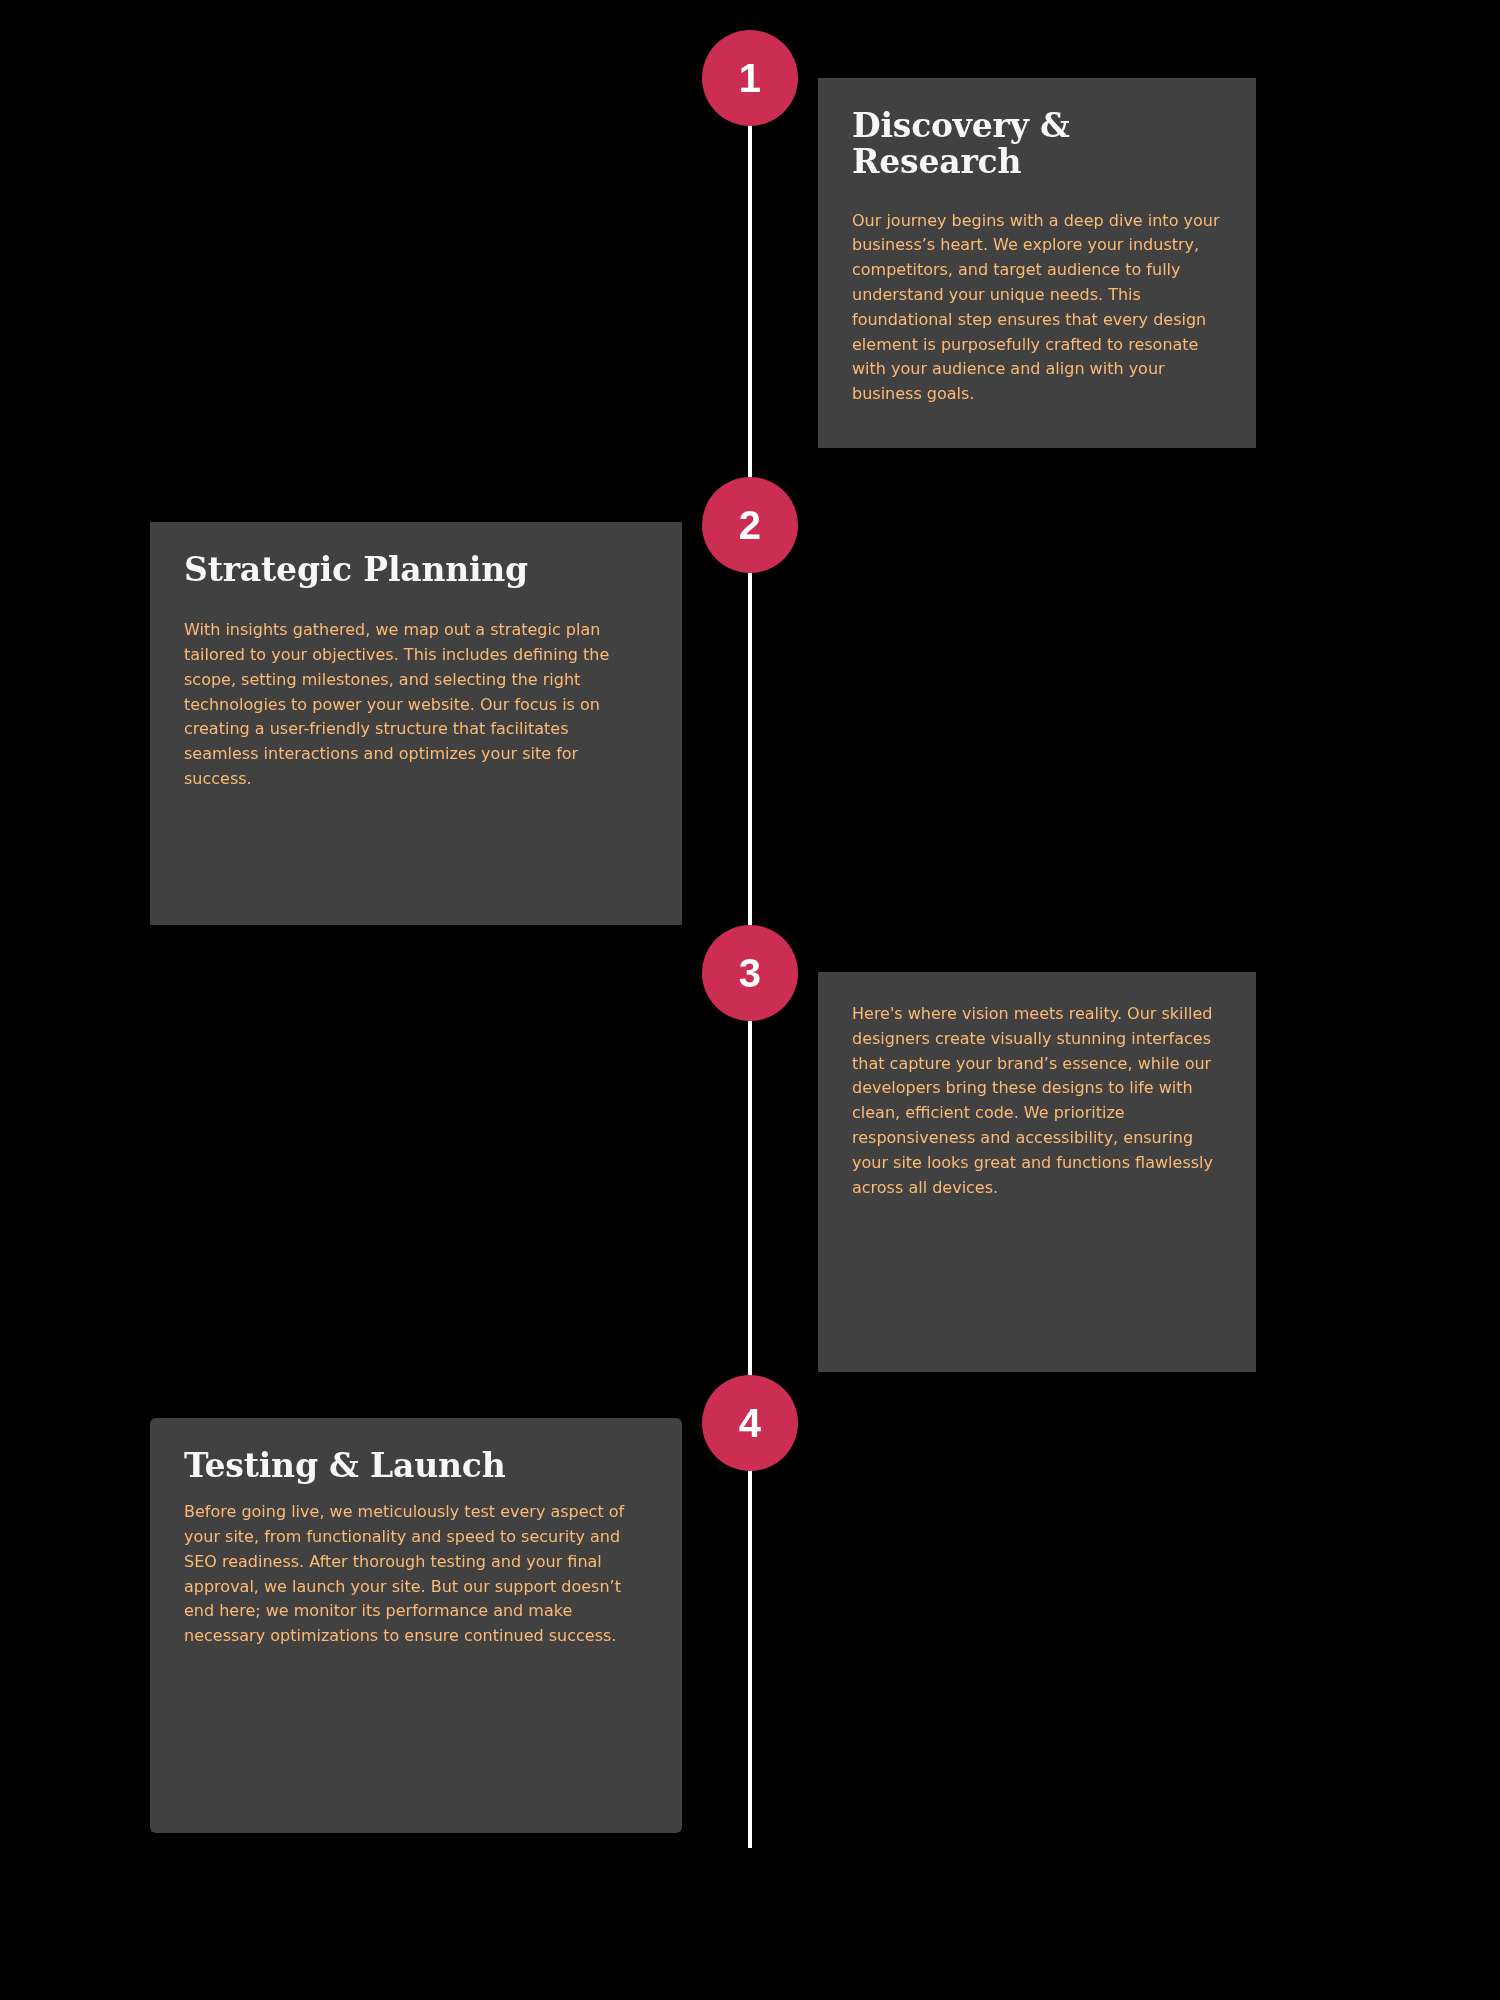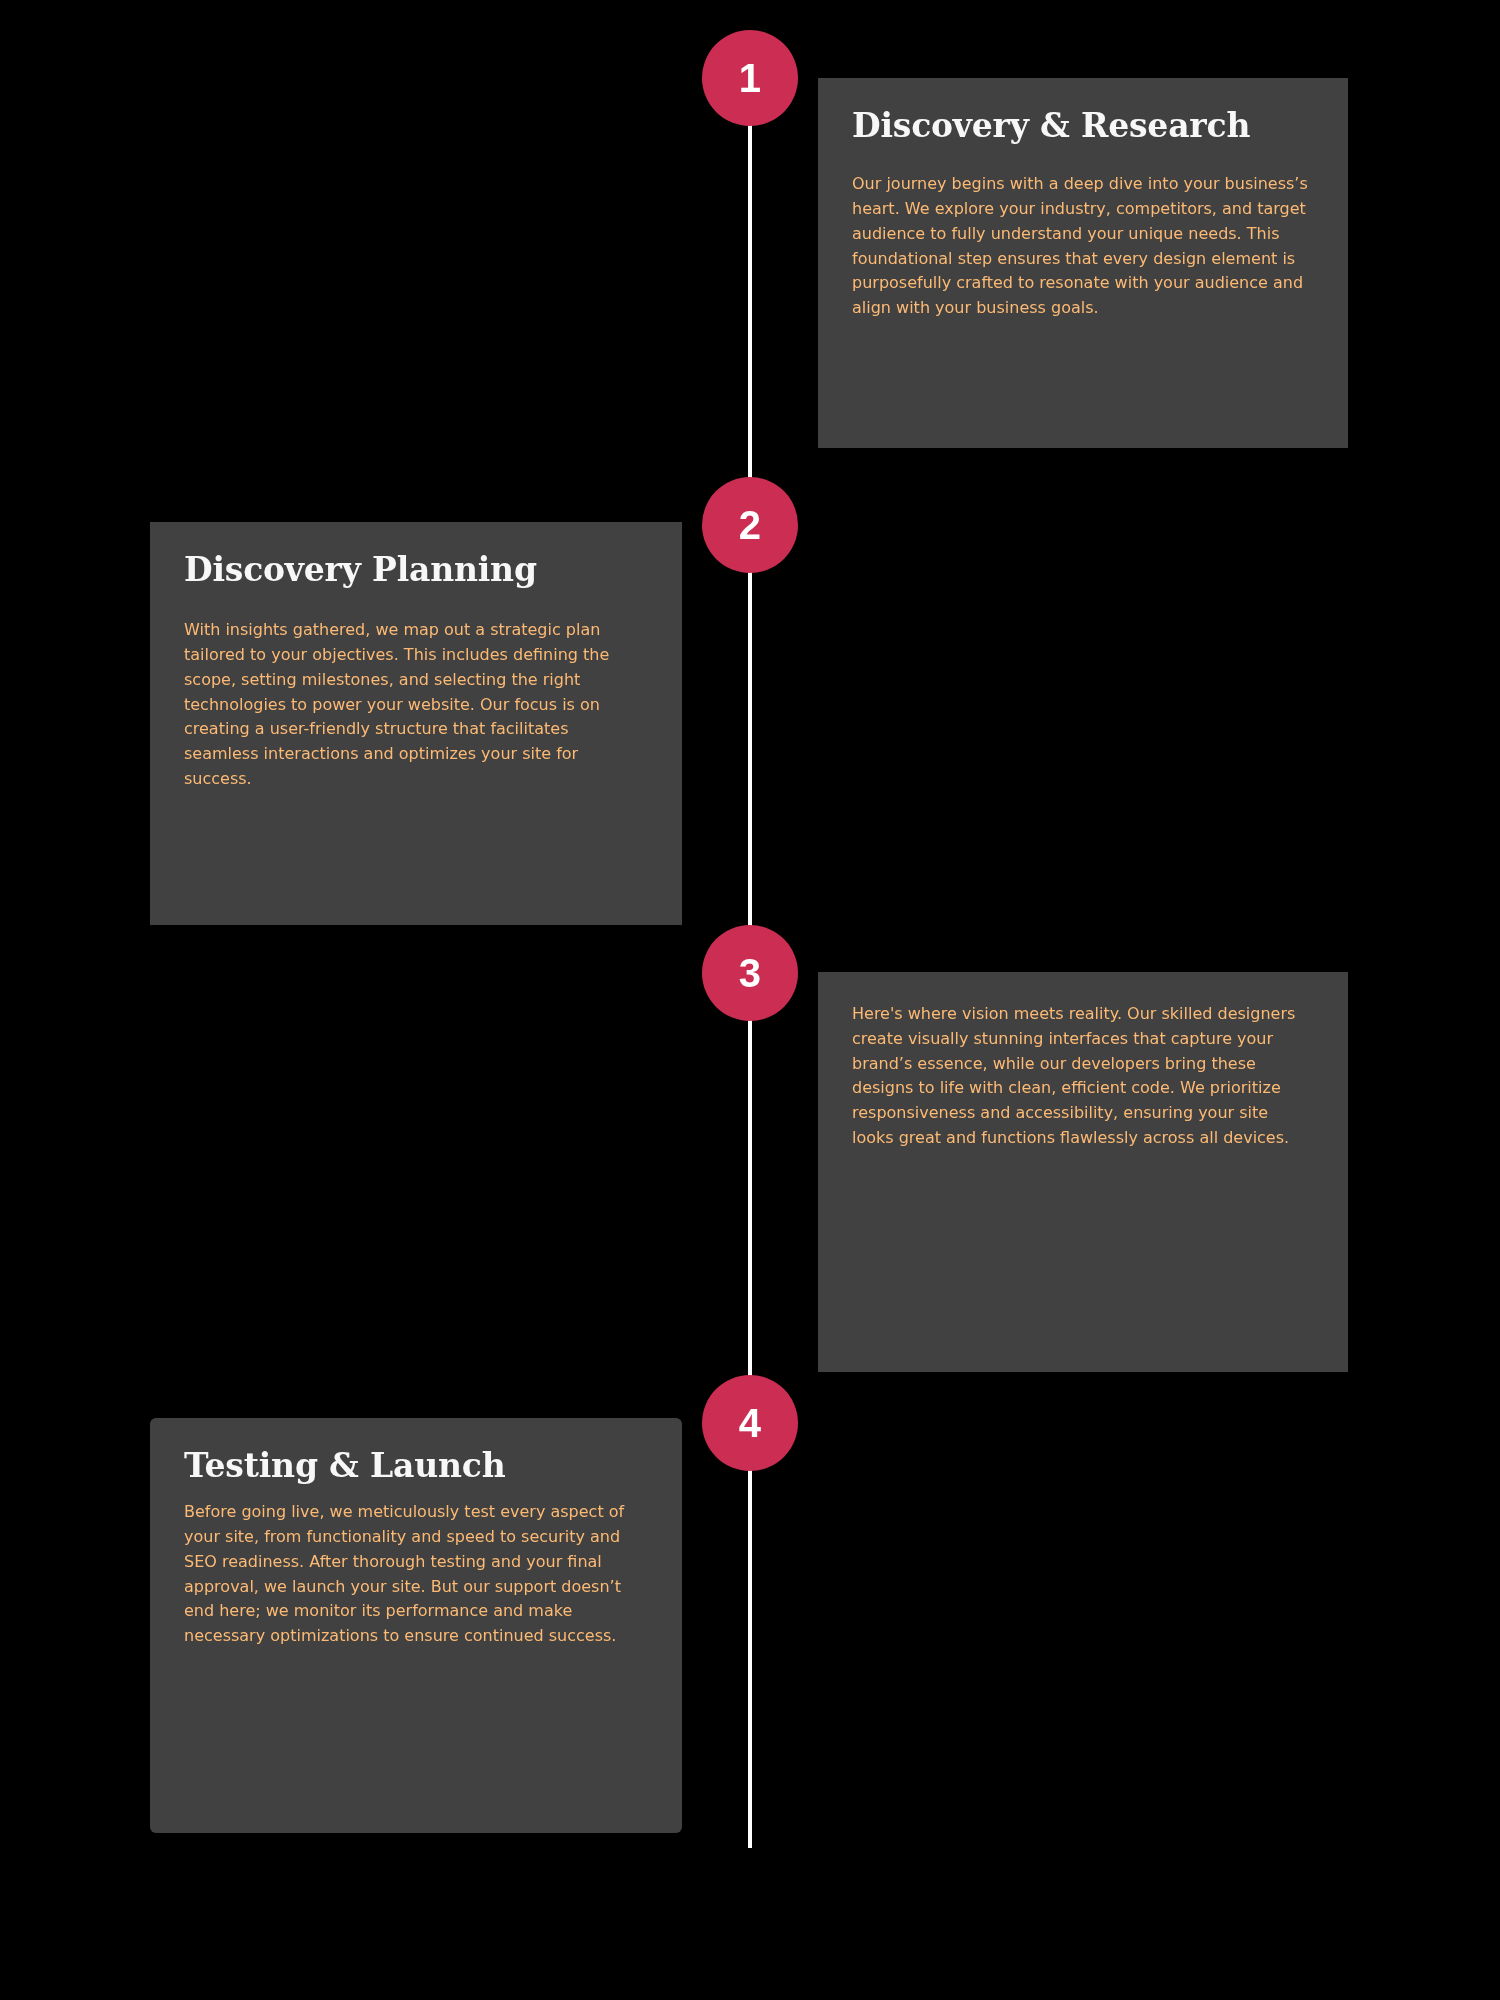--- a/index.html
+++ b/index.html
@@ -47,21 +47,21 @@
   .m3 { top:925px; }
   .m4 { top:1375px; }
 
   
   .card {
     position:absolute;
     background:#414141;
     z-index:2;
     padding:30px 34px 34px 34px;
   }
-  .card-right { left:818px; width:530px; }
+  .card-right { left:818px; width:438px; }
   .card-left  { left:150px; width:532px; }
 
   .c1 { top:78px;   height:370px; }
   .c2 { top:522px;  height:403px; }
   .c3 { top:972px;  height:400px; }
   .c4 { top:1418px; height:415px;border-radius:6px; }
 
   .card-title {
     font-family:"DejaVu Serif", "Liberation Serif", serif;
     font-weight:700;
@@ -96,21 +96,21 @@
   </div>
   <div class="card card-right c1">
     <div class="card-title">Discovery &amp; Research</div>
     <div class="card-body">Our journey begins with a deep dive into your business’s heart. We explore your industry, competitors, and target audience to fully understand your unique needs. This foundational step ensures that every design element is purposefully crafted to resonate with your audience and align with your business goals.</div>
   </div>
 
   <div class="marker m2">
     <span class="marker-num">2</span>
   </div>
   <div class="card card-left c2">
-    <div class="card-title">Discovery Planning</div>
+    <div class="card-title">Strategic Planning</div>
     <div class="card-body">With insights gathered, we map out a strategic plan tailored to your objectives. This includes defining the scope, setting milestones, and selecting the right technologies to power your website. Our focus is on creating a user-friendly structure that facilitates seamless interactions and optimizes your site for success.</div>
   </div>
 
   <div class="marker m3">
     <span class="marker-num">3</span>
   </div>
   <div class="card card-right c3">
     <div class="card-body">Here's where vision meets reality. Our skilled designers create visually stunning interfaces that capture your brand’s essence, while our developers bring these designs to life with clean, efficient code. We prioritize responsiveness and accessibility, ensuring your site looks great and functions flawlessly across all devices.</div>
   </div>
 

